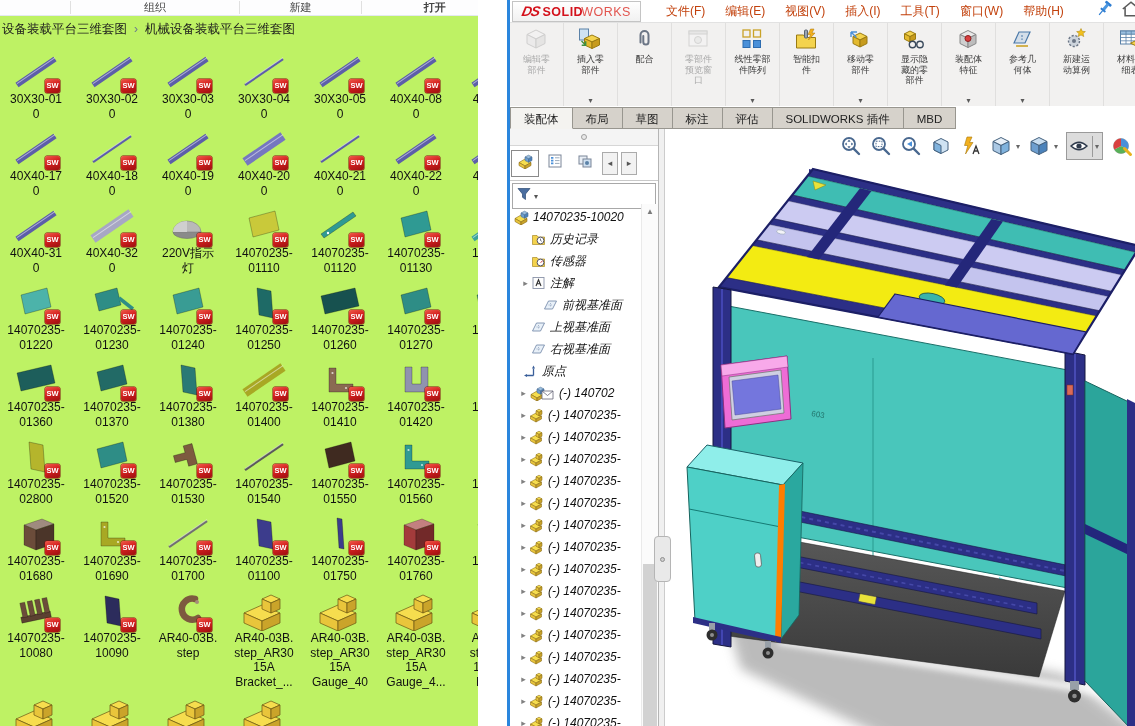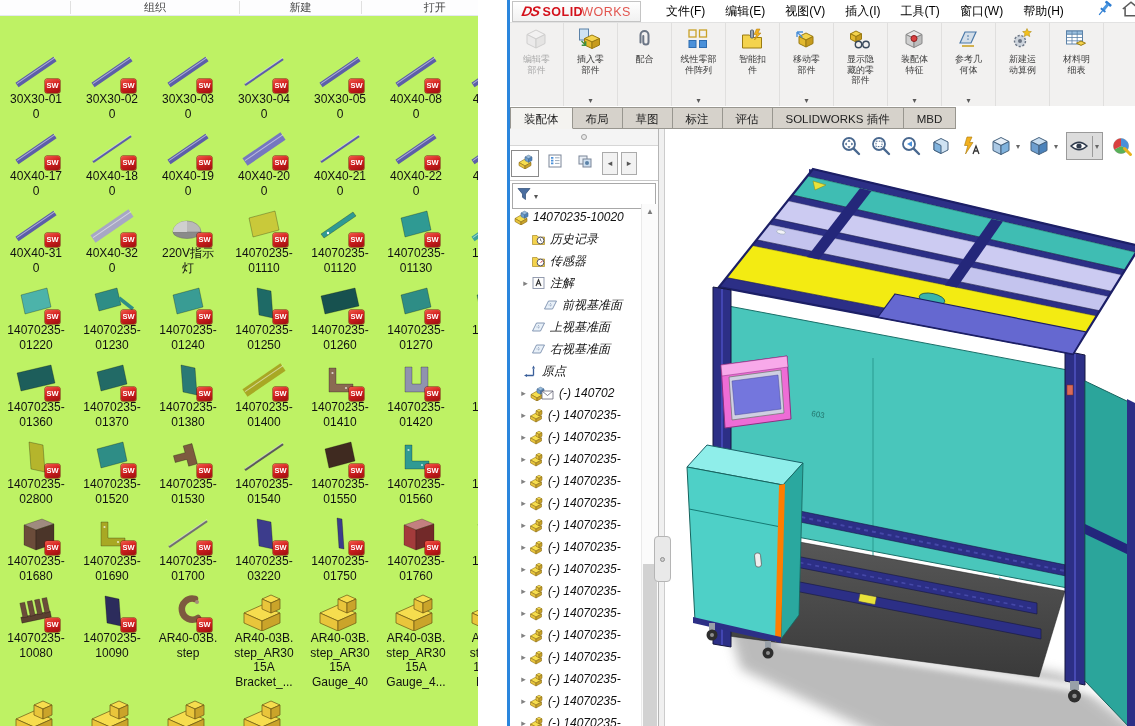--- a/index.html
+++ b/index.html
@@ -28,21 +28,21 @@
   #sw{position:absolute;left:507px;top:0;width:628px;height:726px;background:#fff;
     border-left:3px solid var(--window_border,#2a86dd);box-sizing:border-box;}
   .menubar{position:absolute;left:0;top:0;right:0;height:22px;background:#fff;border-bottom:1px solid #e2e2e2;
     display:flex;align-items:center;overflow:hidden;}
   .swlogo{height:19px;margin-left:2px;padding:0 9px;border:1px solid #c4c4c4;background:linear-gradient(#ffffff,#f1f1f1);
     display:flex;align-items:center;gap:3px;white-space:nowrap;}
   .ds-mark{color:var(--sw_red,#d4121c);font-style:italic;font-weight:bold;font-size:14px;letter-spacing:-1px;transform:skewX(-12deg);}
   .sw-solid{color:var(--sw_red,#d4121c);font-weight:bold;font-size:12.5px;letter-spacing:.5px;}
   .sw-works{color:#e2554f;font-size:12.5px;letter-spacing:.5px;margin-left:-2px;margin-top:8px;}
   .menuitems{display:flex;margin-left:16px;gap:2px;}
-  .menuitem{font-size:12px;color:#000000;padding:2px 9px;white-space:nowrap;}
+  .menuitem{font-size:12px;color:#c2410c;padding:2px 9px;white-space:nowrap;}
   .menu-right{margin-left:auto;display:flex;align-items:center;gap:6px;padding-right:0;}
   .cmgr{position:absolute;left:0;top:23px;right:0;height:83px;background:var(--toolbar_bg,#f2f1f0);
     border-bottom:5px solid #be185d;display:flex;align-items:stretch;overflow:hidden;}
   .cmbtn{display:flex;flex-direction:column;align-items:center;min-width:45px;padding:4px 4px 0;
     border-right:1px solid #e0dfde;}
   .cmicon{width:26px;height:26px;flex:none;}
   .cmlabel{font-size:9px;line-height:10.5px;text-align:center;color:#3a3a3a;white-space:pre-line;margin-top:1px;}
   .cmbtn.disabled .cmlabel{color:#a9a9a9;}
   .cmbtn.disabled .cmicon{opacity:.4;filter:grayscale(.9);}
   .cmcaret{font-size:8px;color:#5a5a5a;margin-top:auto;margin-bottom:1px;line-height:8px;}
@@ -88,21 +88,26 @@
 <body>
 
 <div id="explorer">
   <div class="cmdbar" id="cmdbar">
       <div class="cmdzone" style="width: 78px;"></div>
       <div class="cmdsep"></div>
       <div class="cmdzone" style="width: 185px;">组织</div>
       <div class="cmdsep"></div>
       <div class="cmdzone" style="width: 135px;">新建</div>
       <div class="cmdsep"></div>
-      <div class="cmdzone" style="width: 160px;">打开</div>
+      <div class="cmdzone" style="width: 160px; font-weight: bold;">打开</div>
+    </div>
+  <div class="breadcrumb" id="breadcrumb">
+      <span>设备装载平台三维套图</span>
+      <span class="bc-sep">›</span>
+      <span>机械设备装载平台三维套图</span>
     </div>
   <div class="gridclip">
     <div id="filegrid">
         <div class="fitem">
           <div class="ficon">
             <svg width="48" height="41" viewBox="0 0 48 41">
               <line x1="5" y1="34" x2="43" y2="8" stroke="#5c5ea9" stroke-width="5.5"></line>
               <line x1="5" y1="32.6" x2="43" y2="6.6" stroke="rgba(255,255,255,.5)" stroke-width="1.1"></line>
             </svg>
             <span class="swbadge">SW</span>
@@ -582,21 +587,21 @@
           <div class="flabel">01700</div>
         </div>
         <div class="fitem">
           <div class="ficon">
             <svg width="48" height="41" viewBox="0 0 48 41">
               <polygon points="17,6 31,9 33,36 19,33" fill="#3c3c8c" stroke="rgba(0,0,0,.38)" stroke-width=".7"></polygon>
             </svg>
             <span class="swbadge">SW</span>
           </div>
           <div class="flabel">14070235-</div>
-          <div class="flabel">03220</div>
+          <div class="flabel">01100</div>
         </div>
         <div class="fitem">
           <div class="ficon">
             <svg width="48" height="41" viewBox="0 0 48 41">
               <polygon points="21,5 26,6 28,36 23,35" fill="#3c3c8c" stroke="rgba(0,0,0,.38)" stroke-width=".7"></polygon>
             </svg>
             <span class="swbadge">SW</span>
           </div>
           <div class="flabel">14070235-</div>
           <div class="flabel">01750</div>
@@ -846,20 +851,30 @@
           </svg></div>
         <div class="cmlabel">插入零
 部件</div>
         <div class="cmcaret">▾</div>
       </div>
       <div class="cmbtn">
         <div class="cmicon"><svg width="24" height="24" viewBox="0 0 24 24">
             <path d="M8.5,15.5 V8 a4,4 0 0 1 8,0 v7 a2.6,2.6 0 0 1 -5.2,0 V9" fill="none" stroke="#6b7585" stroke-width="2" stroke-linecap="round"></path>
           </svg></div>
         <div class="cmlabel">配合</div>
+      </div>
+      <div class="cmbtn disabled">
+        <div class="cmicon"><svg width="24" height="24" viewBox="0 0 24 24">
+            <rect x="3" y="4" width="18" height="15" fill="#f5f5f5" stroke="#a8a8a8"></rect>
+            <rect x="3" y="4" width="18" height="3" fill="#d8d8d8" stroke="#a8a8a8"></rect>
+            <circle cx="12" cy="13" r="3.5" fill="#e0e0e0" stroke="#a8a8a8"></circle>
+          </svg></div>
+        <div class="cmlabel">零部件
+预览窗
+口</div>
       </div>
       <div class="cmbtn">
         <div class="cmicon"><svg width="24" height="24" viewBox="0 0 24 24">
             <rect x="3" y="3" width="7" height="7" fill="none" stroke="#c9a227" stroke-width="1.3"></rect>
             <rect x="13.5" y="3" width="7" height="7" fill="none" stroke="#c9a227" stroke-width="1.3"></rect>
             <rect x="3" y="13.5" width="7" height="7" fill="#4a90d9" stroke="#2d6cb0"></rect>
             <rect x="13.5" y="13.5" width="7" height="7" fill="#4a90d9" stroke="#2d6cb0"></rect>
           </svg></div>
         <div class="cmlabel">线性零部
 件阵列</div>

